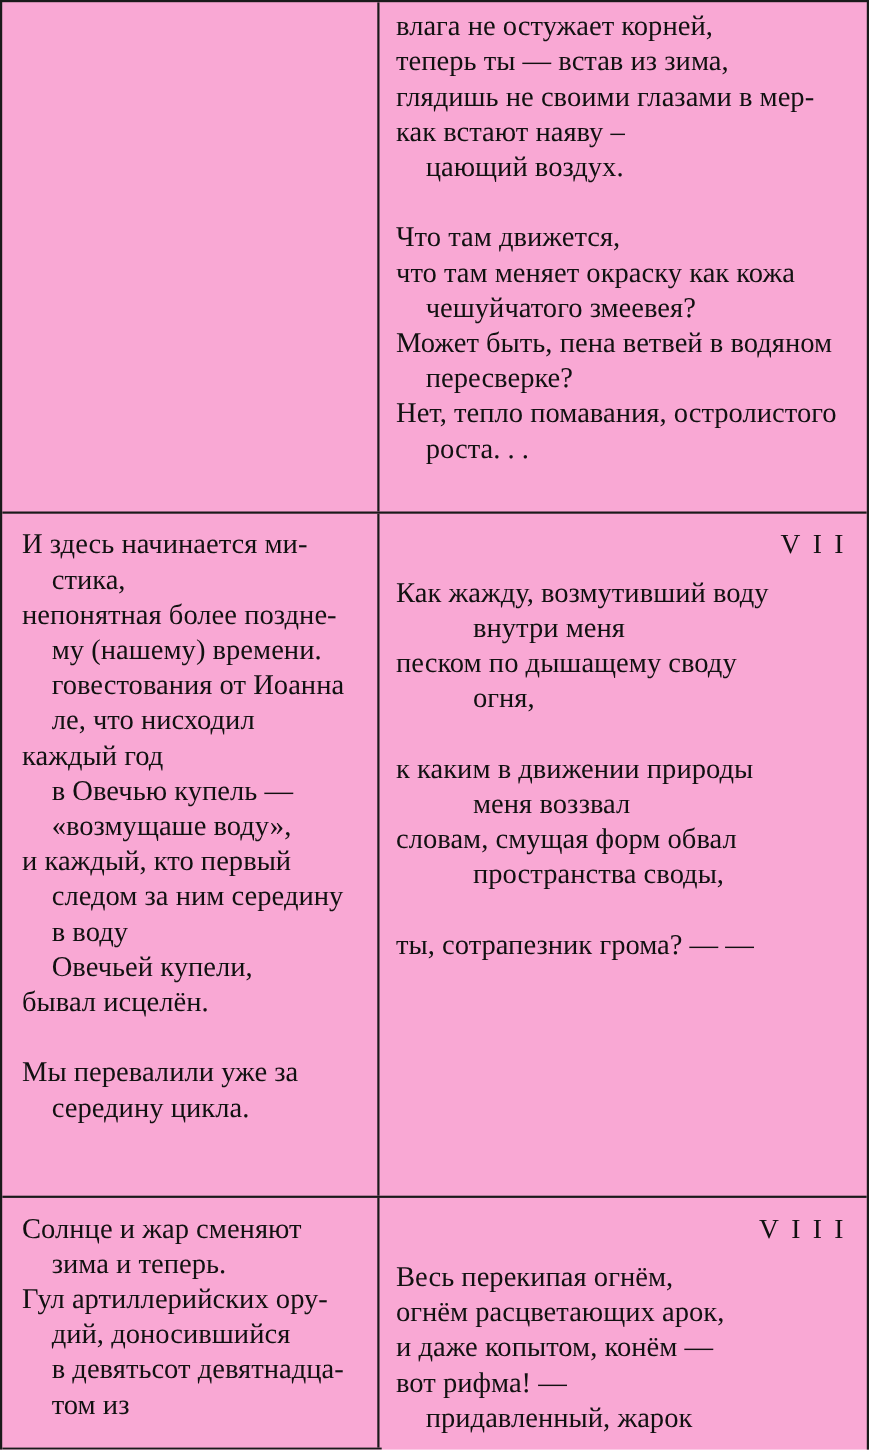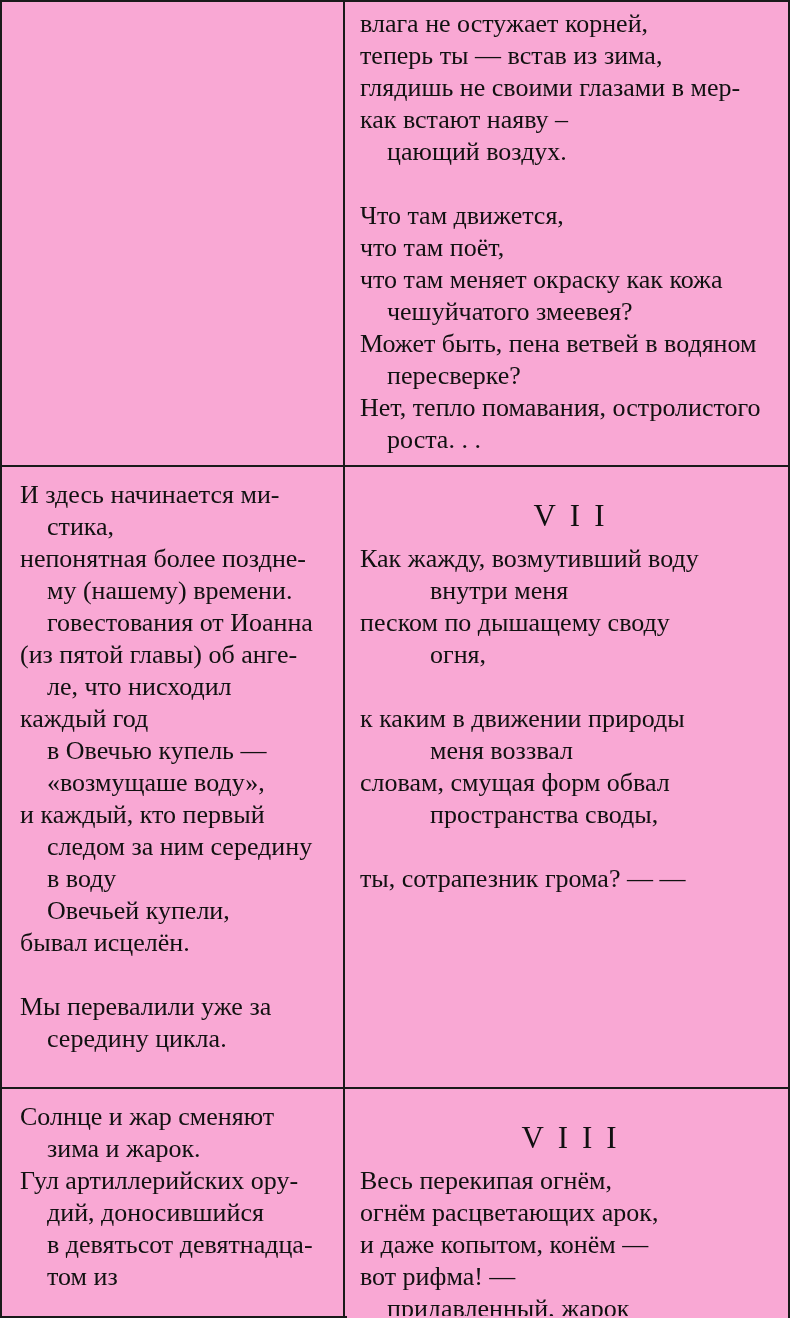--- a/index.html
+++ b/index.html
@@ -43,26 +43,26 @@
   .row-1 .cell.right { padding-top: 6px; }
   .line {
     line-height: 32px;
     min-height: 32px;
     white-space: nowrap;
   }
   .line.i1 { padding-left: 27px; }
   .line.i2 { padding-left: 70px; }
   .line.blank { height: 32px; }
   .col-header {
-    text-align: center;
-    font-size: 31px;
+    text-align: right;
+    font-size: 25px;
     line-height: 26px;
     letter-spacing: 0.45em;
     padding-left: 0.45em; 
-    margin: 24px 0 14px 0;
+    margin: 4px 0 14px 0;
   }
   .bottom-left-border {
     position: absolute;
     left: 0;
     bottom: 0;
     width: 345px;
     height: 2px;
     background: #1a1a1a;
   }
 </style>
@@ -75,40 +75,38 @@
     <div class="cell left"></div>
     <div class="cell right">
       <div class="lines">
           <div class="line">влага не остужает корней,</div>
           <div class="line">теперь ты — встав из зима,</div>
           <div class="line">глядишь не своими глазами в мер-</div>
           <div class="line">как встают наяву –</div>
           <div class="line i1">цающий воздух.</div>
           <div class="line blank"></div>
           <div class="line">Что там движется,</div>
-          <div class="line">что там поёт,</div>
           <div class="line">что там меняет окраску как кожа</div>
           <div class="line i1">чешуйчатого змеевея?</div>
           <div class="line">Может быть, пена ветвей в водяном</div>
           <div class="line i1">пересверке?</div>
           <div class="line">Нет, тепло помавания, остролистого</div>
           <div class="line i1">роста. . .</div>
         </div>
     </div>
   </section>
 
   <section class="row row-2">
     <div class="cell left">
       <div class="lines">
           <div class="line">И здесь начинается ми-</div>
           <div class="line i1">стика,</div>
           <div class="line">непонятная более поздне-</div>
           <div class="line i1">му (нашему) времени.</div>
           <div class="line i1">говестования от Иоанна</div>
-          <div class="line">(из пятой главы) об анге-</div>
           <div class="line i1">ле, что нисходил</div>
           <div class="line">каждый год</div>
           <div class="line i1">в Овечью купель —</div>
           <div class="line i1">«возмущаше воду»,</div>
           <div class="line">и каждый, кто первый</div>
           <div class="line i1">следом за ним середину</div>
           <div class="line i1">в воду</div>
           <div class="line i1">Овечьей купели,</div>
           <div class="line">бывал исцелён.</div>
           <div class="line blank"></div>
@@ -131,21 +129,21 @@
           <div class="line blank"></div>
           <div class="line">ты, сотрапезник грома? — —</div>
         </div>
     </div>
   </section>
 
   <section class="row row-3">
     <div class="cell left">
       <div class="lines">
           <div class="line">Солнце и жар сменяют</div>
-          <div class="line i1">зима и жарок.</div>
+          <div class="line i1">зима и теперь.</div>
           <div class="line">Гул артиллерийских ору-</div>
           <div class="line i1">дий, доносившийся</div>
           <div class="line i1">в девятьсот девятнадца-</div>
           <div class="line i1">том из</div>
         </div>
     </div>
     <div class="cell right">
       <div class="col-header">VIII</div>
       <div class="lines">
           <div class="line">Весь перекипая огнём,</div>

